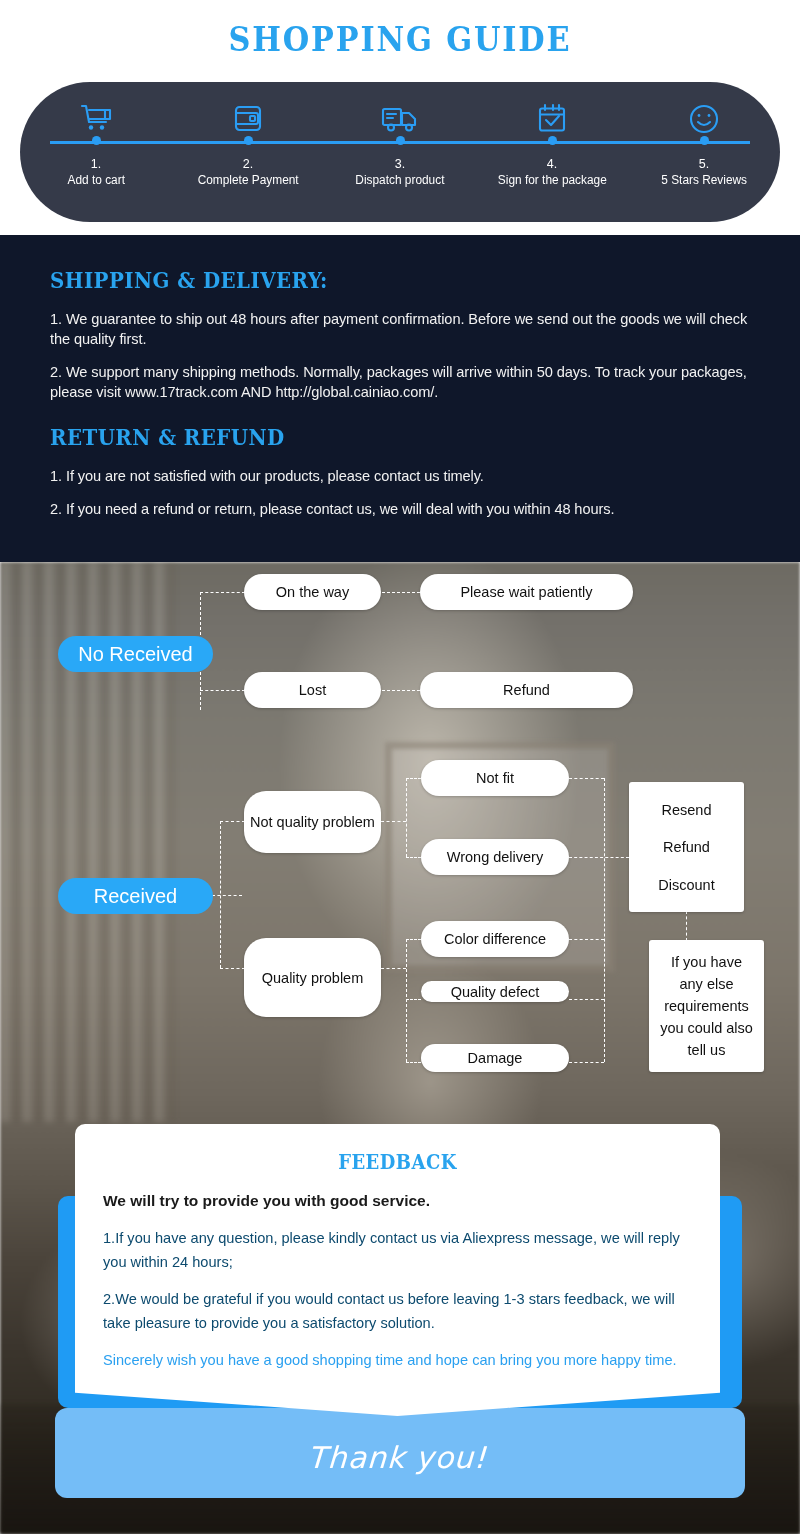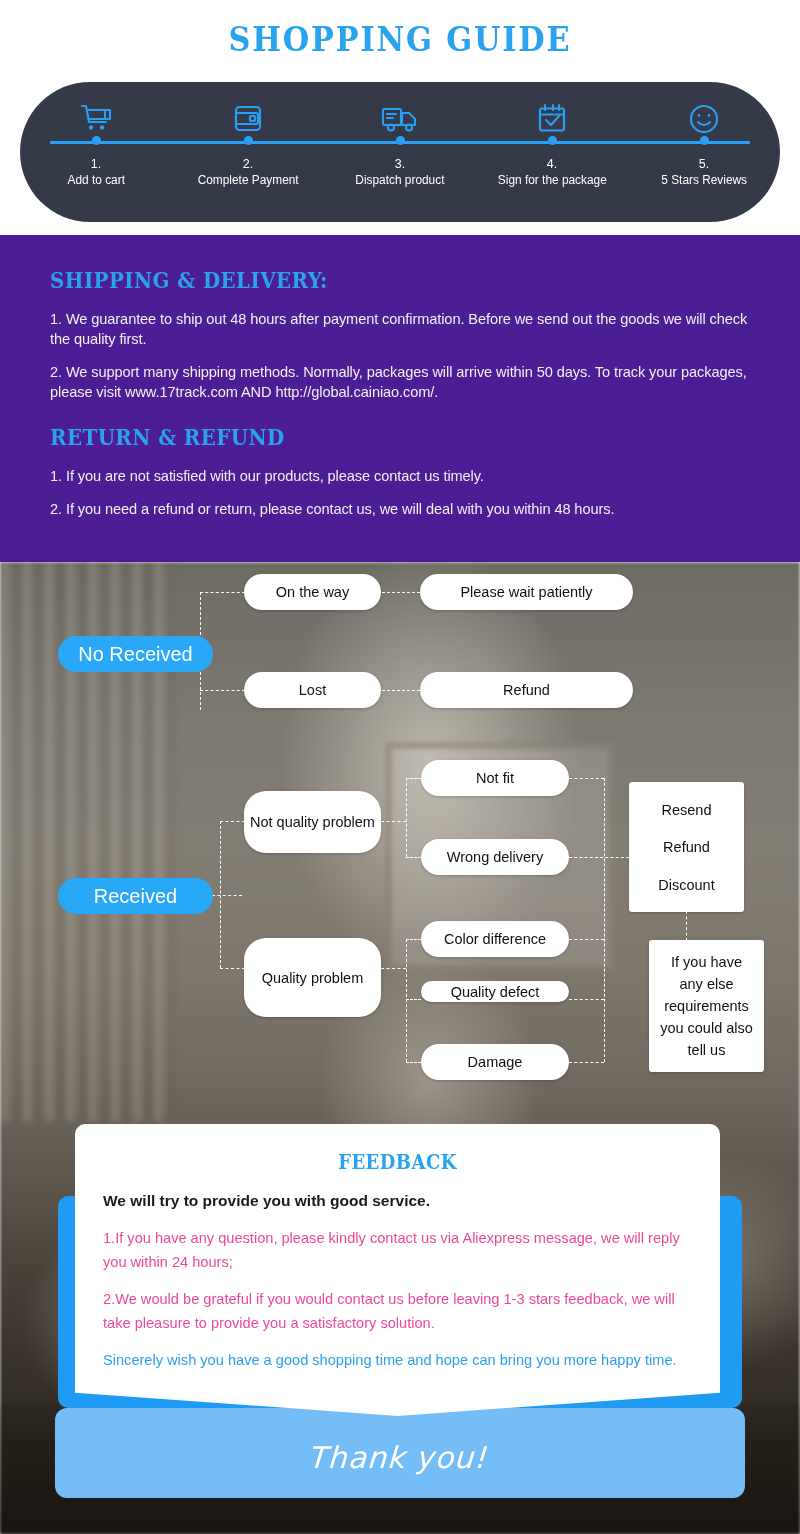--- a/index.html
+++ b/index.html
@@ -58,21 +58,21 @@
     margin-top: 18px; color: #ffffff; font-size: 12.5px; line-height: 16px;
   }
   .step-label {
     color: #ffffff; font-size: 12.5px; line-height: 17px; white-space: nowrap;
     transform: scaleX(0.95);
   }
 
   
   .policy-sect {
     position: absolute; left: 0; top: 235px; width: 800px; height: 327px;
-    background: #4c1d95;
+    background: #0f172a;
     padding: 32px 50px 0 50px;
   }
   .policy-h {
     font-family: "DejaVu Serif", serif;
     font-weight: 700; font-size: 22px; letter-spacing: 0.5px;
     color: #29a3ee; transform: scaleX(0.9); transform-origin: left center;
     margin-bottom: 16px;
   }
   .policy-h.second { margin-top: 22px; }
   .policy-p {
@@ -157,21 +157,21 @@
     clip-path: polygon(0 0, 100% 0, 100% 92%, 50% 100%, 0 92%);
   }
   .fb-title {
     text-align: center;
     font-family: "DejaVu Serif", serif; font-weight: 700;
     font-size: 20px; letter-spacing: 0.5px; color: #29a3ee;
     transform: scaleX(0.9);
     margin-bottom: 18px;
   }
   .fb-lead { font-size: 15.5px; font-weight: 700; color: #1a1a1a; margin-bottom: 16px; }
-  .fb-p { font-size: 14.6px; line-height: 24px; color: #ec4899; margin-bottom: 13px; }
+  .fb-p { font-size: 14.6px; line-height: 24px; color: #0c4a6e; margin-bottom: 13px; }
   .fb-p.blue { color: #2aa0f0; }
   .thanks {
     position: absolute; left: 55px; top: 1408px; width: 690px; height: 90px;
     background: #74bdf7; border-radius: 12px; z-index: 5;
     display: flex; align-items: center; justify-content: center;
   }
   .thanks-txt {
     color: #ffffff; font-size: 30px;
     font-family: "DejaVu Sans", sans-serif;
     font-style: italic; font-weight: 400;
@@ -344,21 +344,21 @@
     </div>
     <div class="node" style="left:421px; top:277px; width:148px; height:36px;">
       <span>Wrong delivery</span>
     </div>
     <div class="node" style="left:421px; top:359px; width:148px; height:36px;">
       <span>Color difference</span>
     </div>
     <div class="node" style="left:421px; top:419px; width:148px; height:21px;text-align:right;">
       <span>Quality defect</span>
     </div>
-    <div class="node" style="left:421px; top:482px; width:148px; height:36px;">
+    <div class="node" style="left:421px; top:482px; width:148px; height:28px;">
       <span>Damage</span>
     </div>
 
     <div class="node tall" style="left:629px; top:220px; width:115px; height:130px; flex-direction:column; justify-content:space-evenly;">
       <span>Resend</span>
       <span>Refund</span>
       <span>Discount</span>
     </div>
     <div class="node tall" style="left:629px; top:378px; width:115px; height:132px; padding:0 10px; line-height:22px;margin-left:20px;">
       <span>If you have any else requirements you could also tell us</span>

